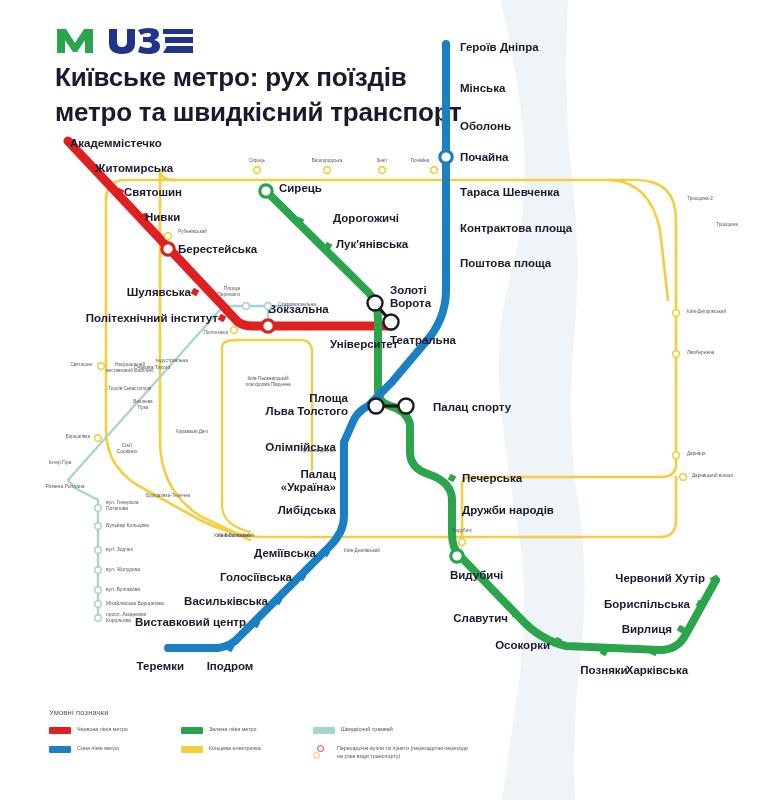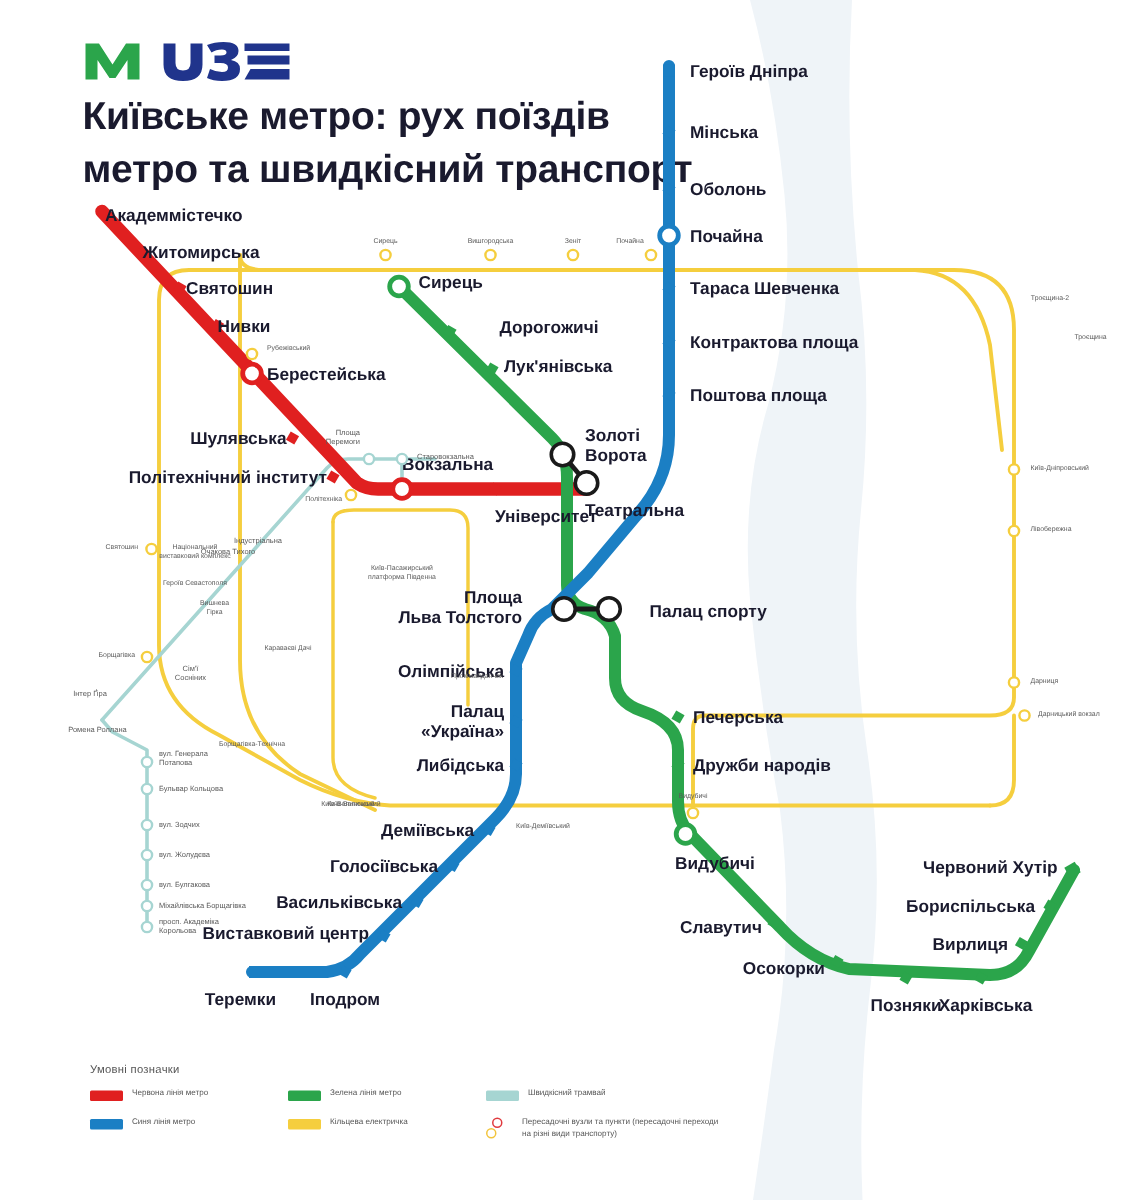--- a/index.html
+++ b/index.html
@@ -2,21 +2,21 @@
 <html><head>
 <meta charset="utf-8">
 <style>
   html,body{margin:0;padding:0;background:#ffffff;}
   body{font-family:"Liberation Sans","DejaVu Sans",sans-serif;}
   #page{position:relative;width:765px;height:800px;background:#ffffff;overflow:hidden;}
   #map-svg{position:absolute;left:0;top:0;}
   .hdr-title{position:absolute;left:55px;top:60px;width:420px;font-size:26px;font-weight:bold;
     color:#1a1a2e;line-height:1.35;letter-spacing:-0.2px;}
   .logo-wrap{position:absolute;left:55px;top:24px;height:34px;display:flex;align-items:center;gap:10px;}
-  .legend{position:absolute;left:60px;top:708px;width:420px;}
+  .legend{position:absolute;left:49px;top:708px;width:420px;}
   .legend-title{font-size:7.5px;color:#555;margin-bottom:9px;letter-spacing:.2px;}
   .legend-grid{display:grid;grid-template-columns:132px 132px 160px;row-gap:11px;}
   .lg-item{display:flex;align-items:flex-start;gap:6px;}
   .lg-swatch{width:22px;height:7px;border-radius:1px;flex:0 0 auto;margin-top:1px;}
   .lg-text{font-size:5.4px;color:#555;line-height:1.45;}
   .lg-ico{position:relative;width:18px;height:16px;flex:0 0 auto;}
   .lg-ico i{position:absolute;display:block;width:7px;height:7px;border-radius:50%;
      background:#fff;box-sizing:border-box;}
   .lg-ico i.a{border:1.4px solid #E03A3E;left:4px;top:0px;}
   .lg-ico i.b{border:1.4px solid #F2C43C;left:0px;top:7px;}

